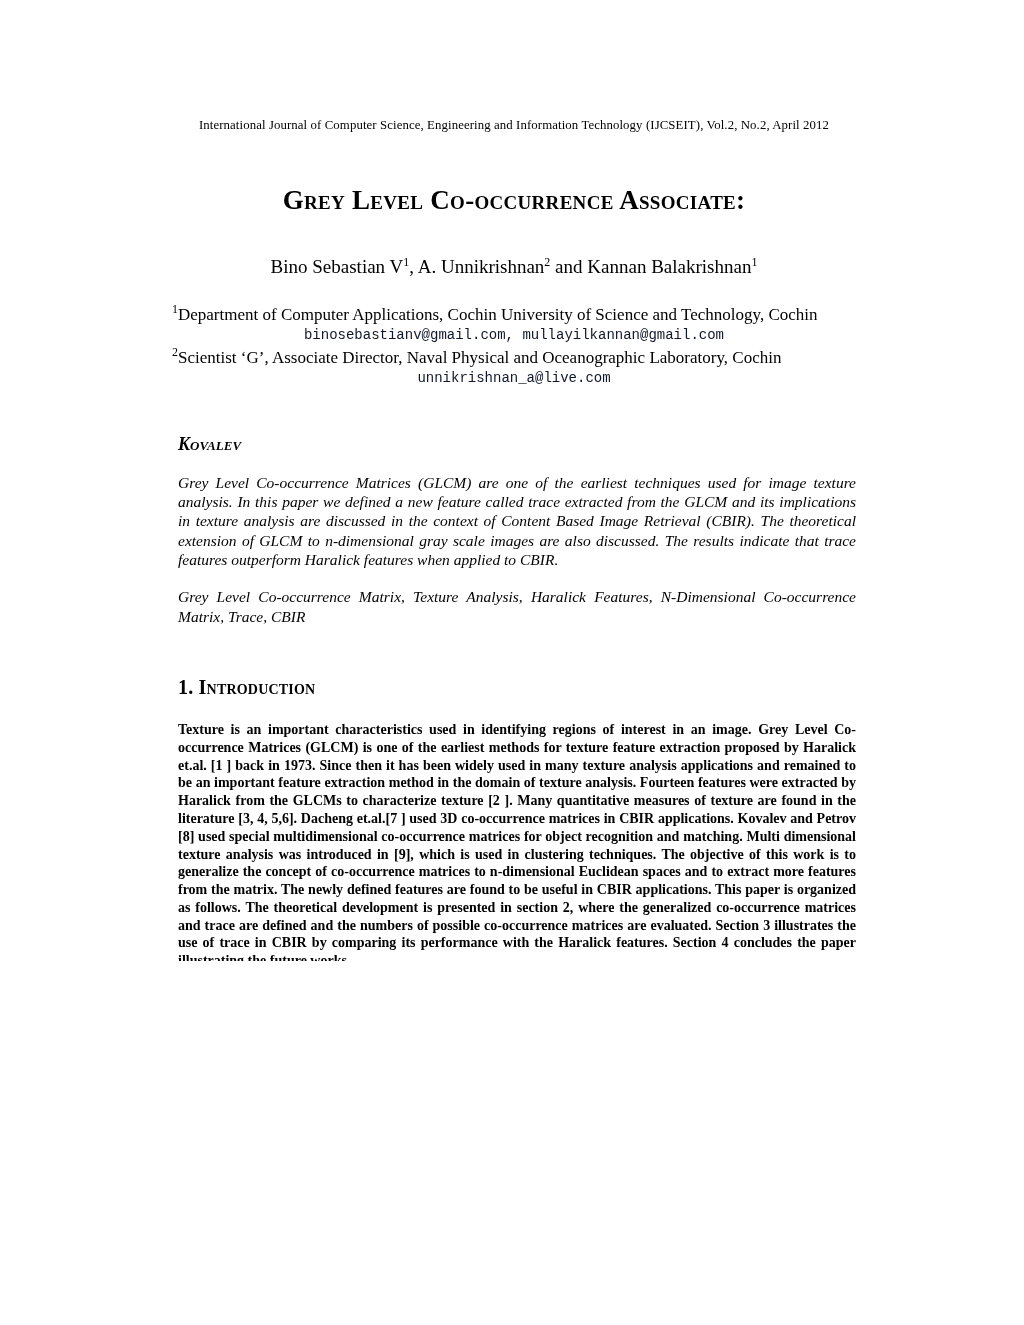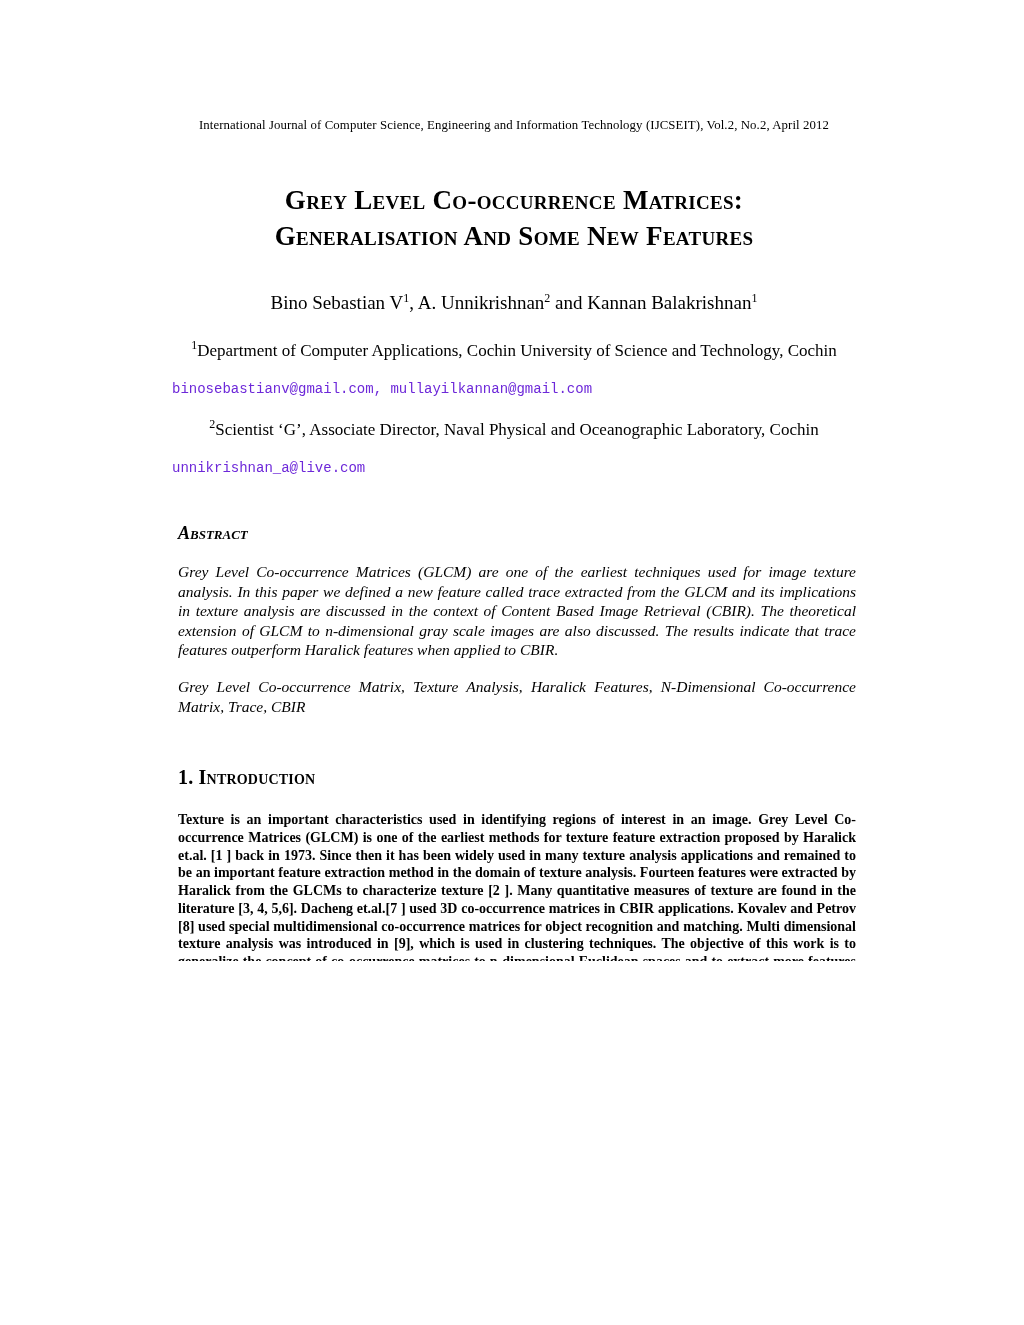--- a/index.html
+++ b/index.html
@@ -37,30 +37,31 @@
     letter-spacing: 0.3px;
   }
   .authors-line {
     font-size: 19px;
     text-align: center;
     margin: 15px 0 24px 0;
   }
   .authors-line sup, .affil sup { font-size: 12px; }
   .affil {
     font-size: 17px;
-    text-align: center;
+    text-align: left;
     line-height: 1.3;
-    margin: 18px;
+    margin: 0;
   }
   .email-line {
     font-family: "Liberation Mono", "DejaVu Sans Mono", monospace;
     font-size: 14px;
+    text-align: center;
     line-height: 1.35;
     margin: 0;
-    color: #6d28d9;
+    color: #0f172a;
   }
   .subheading {
     font-size: 18px;
     font-weight: bold;
     font-style: italic;
     font-variant: small-caps;
     margin: 46px 0 0 6px;
   }
   .abstract-body, .keywords-body {
     font-size: 15.5px;
@@ -96,39 +97,38 @@
 </style>
 </head>
 <body>
 
 <div class="page">
   <div class="content">
 
     <div class="journal-header">International Journal of Computer Science, Engineering and Information Technology (IJCSEIT), Vol.2, No.2, April 2012</div>
 
     <h1 class="paper-title">
-      <span>Grey Level Co-occurrence Matrices:</span><br>
-      <span>Generalisation And Some New Features</span>
+      <span>Grey Level Co-occurrence Associate:</span><br>
     </h1>
 
     <div class="authors-line">
       <span>Bino Sebastian V</span><sup>1</sup><span>, A. Unnikrishnan</span><sup>2</sup><span> and Kannan Balakrishnan</span><sup>1</sup>
     </div>
 
     <div class="affil">
       <sup>1</sup><span>Department of Computer Applications, Cochin University of Science and Technology, Cochin</span>
     </div>
     <div class="email-line">binosebastianv@gmail.com, mullayilkannan@gmail.com</div>
 
     <div class="affil">
       <sup>2</sup><span>Scientist ‘G’, Associate Director, Naval Physical and Oceanographic Laboratory, Cochin</span>
     </div>
     <div class="email-line">unnikrishnan_a@live.com</div>
 
-    <div class="subheading">Abstract</div>
+    <div class="subheading">Kovalev</div>
     <p class="abstract-body">Grey Level Co-occurrence Matrices (GLCM) are one of the earliest techniques used for image texture analysis. In this paper we defined a new feature called trace extracted from the GLCM and its implications in texture analysis are discussed in the context of Content Based Image Retrieval (CBIR). The theoretical extension of GLCM to n-dimensional gray scale images are also discussed. The results indicate that trace features outperform Haralick features when applied to CBIR.</p>
 
     <p class="keywords-body">Grey Level Co-occurrence Matrix, Texture Analysis, Haralick Features,  N-Dimensional Co-occurrence Matrix, Trace, CBIR</p>
 
     <div class="section-heading">1. Introduction</div>
     <p class="section-body">Texture is an important characteristics used in identifying regions of interest in an image. Grey Level Co-occurrence Matrices (GLCM) is one of the earliest methods for texture feature extraction proposed by Haralick et.al. [1 ] back in 1973.  Since then it has been widely used in many texture analysis applications and remained to be an important feature extraction method in the domain of texture analysis. Fourteen features were extracted by Haralick from the GLCMs to characterize texture [2 ]. Many quantitative measures of texture are found in the literature [3, 4, 5,6]. Dacheng et.al.[7 ] used 3D co-occurrence matrices in CBIR applications. Kovalev and Petrov [8] used special multidimensional co-occurrence matrices for object recognition and matching. Multi dimensional texture analysis was introduced in [9], which is used in clustering techniques. The objective of this work is to generalize the concept of co-occurrence matrices to n-dimensional Euclidean spaces and to extract more features from the matrix. The newly defined features are found to be useful in CBIR applications. This paper is organized as follows. The theoretical development is presented in section 2, where the generalized co-occurrence matrices and trace are defined and the numbers of possible co-occurrence matrices are evaluated. Section 3 illustrates the use of trace in CBIR by comparing its performance with the Haralick features. Section 4 concludes the paper illustrating the future works.</p>
 
   </div>
 
   <div class="footer">

